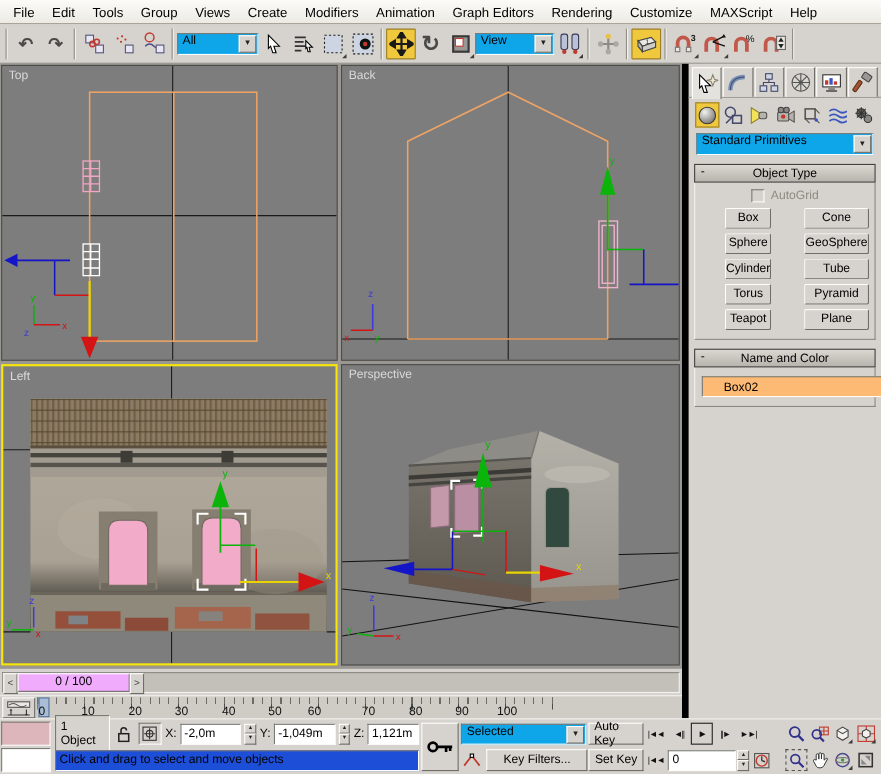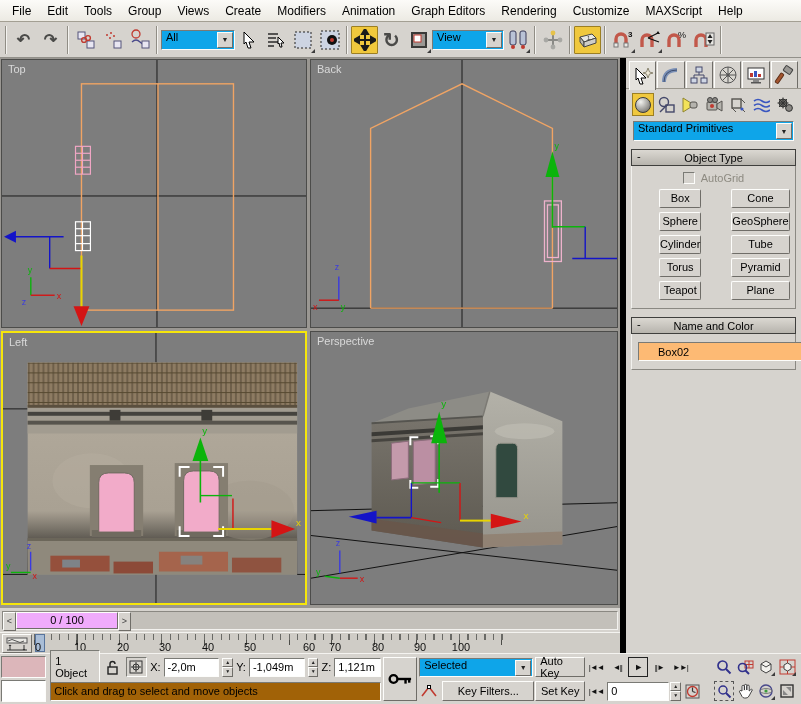--- a/index.html
+++ b/index.html
@@ -487,21 +487,21 @@
         </svg>
     </div>
     <div class="ruler">
       <div class="frame-marker"></div>
       <span class="tick-label" style="left:-8px">0</span>
       <span class="tick-label" style="left:34px">10</span>
       <span class="tick-label" style="left:77px">20</span>
       <span class="tick-label" style="left:119px">30</span>
       <span class="tick-label" style="left:162px">40</span>
       <span class="tick-label" style="left:204px">50</span>
-      <span class="tick-label" style="left:263px">60</span>
+      <span class="tick-label" style="left:240px">60</span>
       <span class="tick-label" style="left:289px">70</span>
       <span class="tick-label" style="left:332px">80</span>
       <span class="tick-label" style="left:374px">90</span>
       <span class="tick-label" style="left:415px">100</span>
     </div>
   </div>
 
   <div class="cmd-panel">
     <div class="tabs">
       <div class="tab active">
@@ -691,21 +691,21 @@
       <span>Y:</span>
       <span class="field" style="width:57px">-1,049m</span>
       <span class="spinner">
           <span>▲</span>
           <span>▼</span>
         </span>
       <span>Z:</span>
       <span class="field" style="width:48px">1,121m</span>
     </div>
     <div class="srow">
-      <span class="field" style="flex:1;background:#a16207">Click and drag to select and move objects</span>
+      <span class="field" style="flex:1;background:#1d4ed8">Click and drag to select and move objects</span>
     </div>
   </div>
 
   <div style="width:38px;padding:1px 2px;">
     <div class="sbtn" style="height:44px;width:34px;">
       <svg width="26" height="14" viewBox="0 0 26 14">
           <circle cx="6" cy="7" r="4.2" fill="none" stroke="#000" stroke-width="2.6"></circle>
           <line x1="10" y1="7" x2="25" y2="7" stroke="#000" stroke-width="2.6"></line>
           <line x1="19" y1="7" x2="19" y2="12" stroke="#000" stroke-width="2.6"></line>
           <line x1="23" y1="7" x2="23" y2="11" stroke="#000" stroke-width="2.6"></line>

